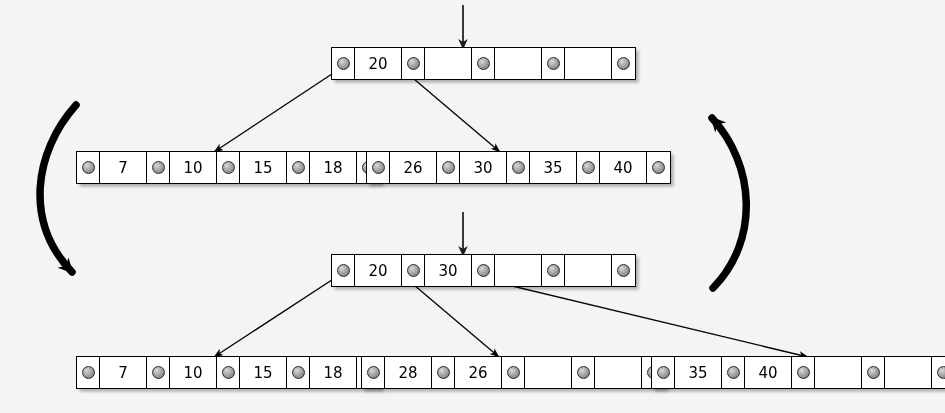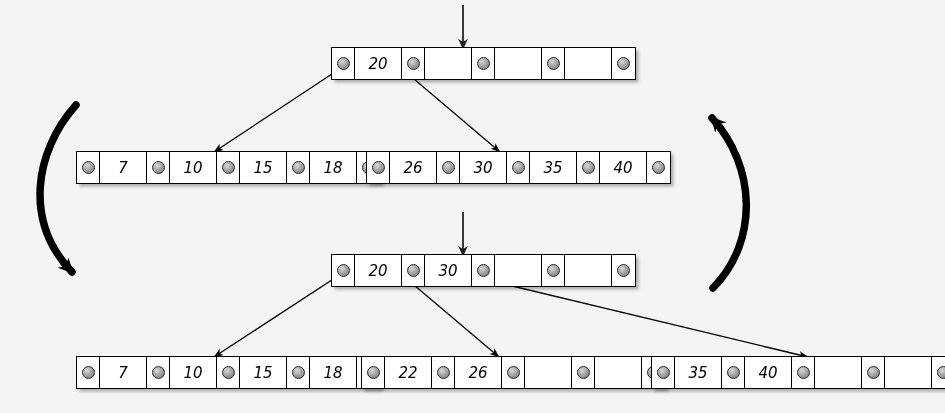--- a/index.html
+++ b/index.html
@@ -24,21 +24,20 @@
     pointer-events: none;
   }
   .node {
     position: absolute;
     display: flex;
     background: #ffffff;
     border: 1.5px solid #000000;
     box-sizing: border-box;
     box-shadow: 2.5px 2.5px 3px rgba(0,0,0,0.30);
     z-index: 5;
-    font-style: italic;
   }
   .cell {
     box-sizing: border-box;
     border-right: 1.5px solid #000000;
     display: flex;
     align-items: center;
     justify-content: center;
     background: #ffffff;
   }
   .cell.last {
@@ -205,21 +204,21 @@
     <div class="cell key">18</div>
     <div class="cell ptr last">
         <span class="dot"></span>
       </div>
   </div>
 
   <div class="node" style="left:361px; top:356px; height:33px;">
     <div class="cell ptr">
         <span class="dot"></span>
       </div>
-    <div class="cell key">22</div>
+    <div class="cell key">28</div>
     <div class="cell ptr">
         <span class="dot"></span>
       </div>
     <div class="cell key">26</div>
     <div class="cell ptr">
         <span class="dot"></span>
       </div>
     <div class="cell key"></div>
     <div class="cell ptr">
         <span class="dot"></span>

